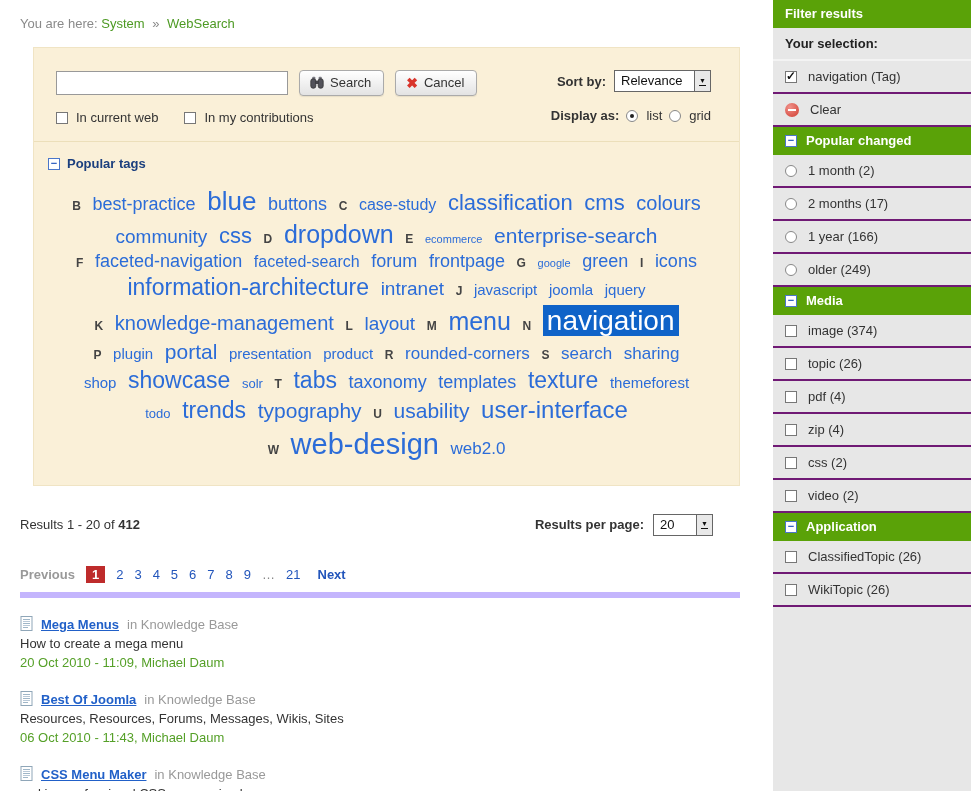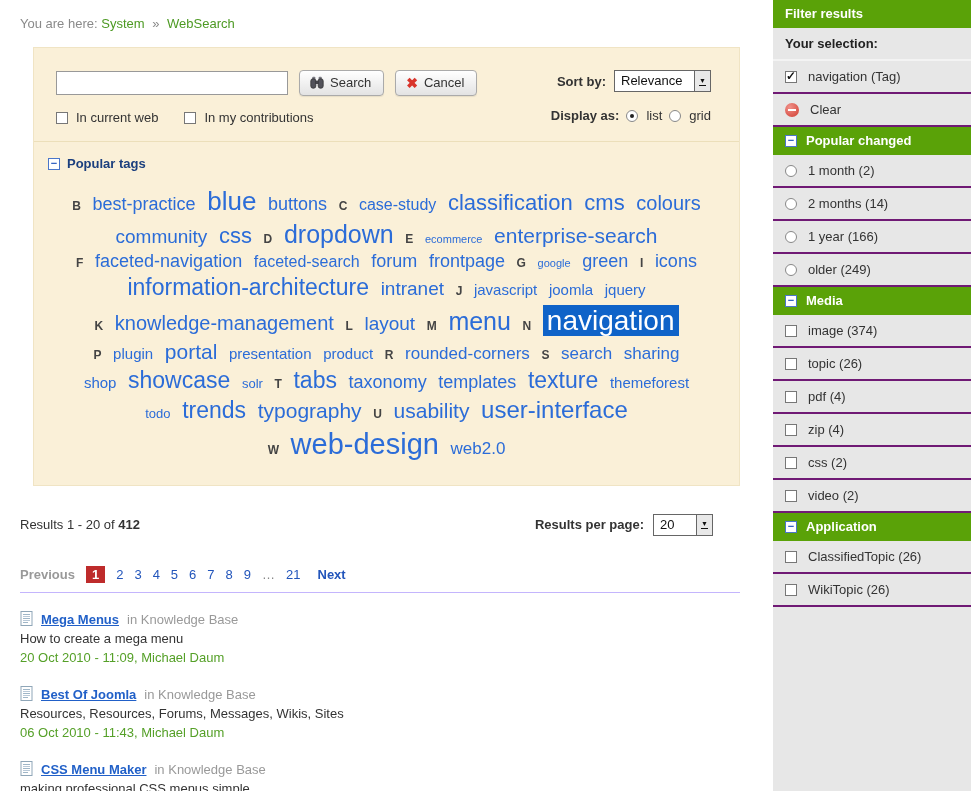--- a/index.html
+++ b/index.html
@@ -91,21 +91,21 @@
   .cloud-tag.selected { background:#0f63c8; color:#fff; padding:0 4px; }
 
   
   .results-bar {
     margin:28px 60px 0 20px; display:flex; align-items:center; justify-content:space-between;
   }
   .results-bar .right { display:flex; align-items:center; gap:9px;justify-content:flex-end; }
 
   
   .pagination {
-    margin:30px 33px 0 20px; padding-bottom:9px; border-bottom:1px solid #c4b5fd;
+    margin:30px 33px 0 20px; padding-bottom:9px; border-bottom:6px solid #c4b5fd;
     display:flex; align-items:center; gap:11px; font-size:13px;
   }
   .pg-prev { color:#999; font-weight:bold; }
   .pg-page { color:#2255bb; text-decoration:none; cursor:pointer; }
   .pg-page.current { background:#be2b2b; color:#fff; font-weight:bold; padding:1px 6px; }
   .pg-gap { color:#888; }
   .pg-next { color:#2255bb; font-weight:bold; text-decoration:none; cursor:pointer; margin-left:6px; }
 
   
   .results-list { margin:18px 33px 0 20px; }
@@ -335,21 +335,21 @@
       <div class="sb-header">
         <span class="collapse-box">−</span>
         <span>Popular changed</span>
       </div>
       <div class="sb-row">
         <span class="radio"></span>
         <span>1 month (2)</span>
       </div>
       <div class="sb-row">
         <span class="radio"></span>
-        <span>2 months (14)</span>
+        <span>2 months (17)</span>
       </div>
       <div class="sb-row">
         <span class="radio"></span>
         <span>1 year (166)</span>
       </div>
       <div class="sb-row">
         <span class="radio"></span>
         <span>older (249)</span>
       </div>
       <div class="sb-header">

